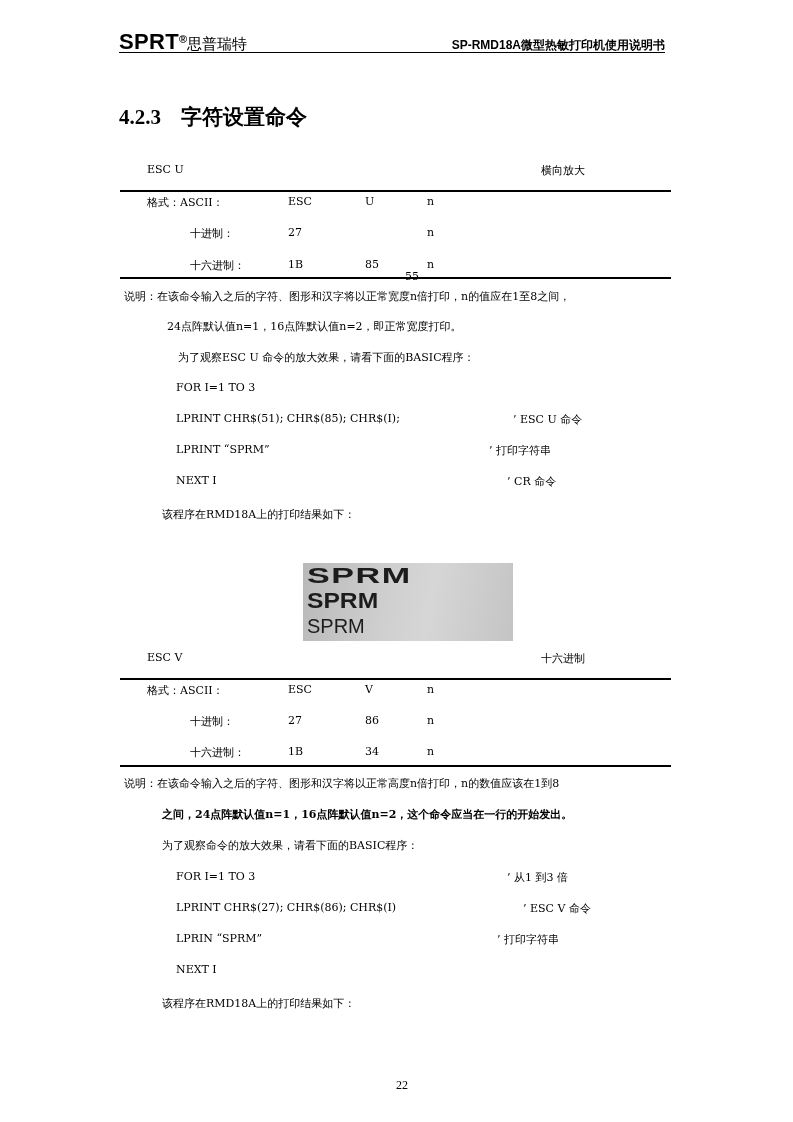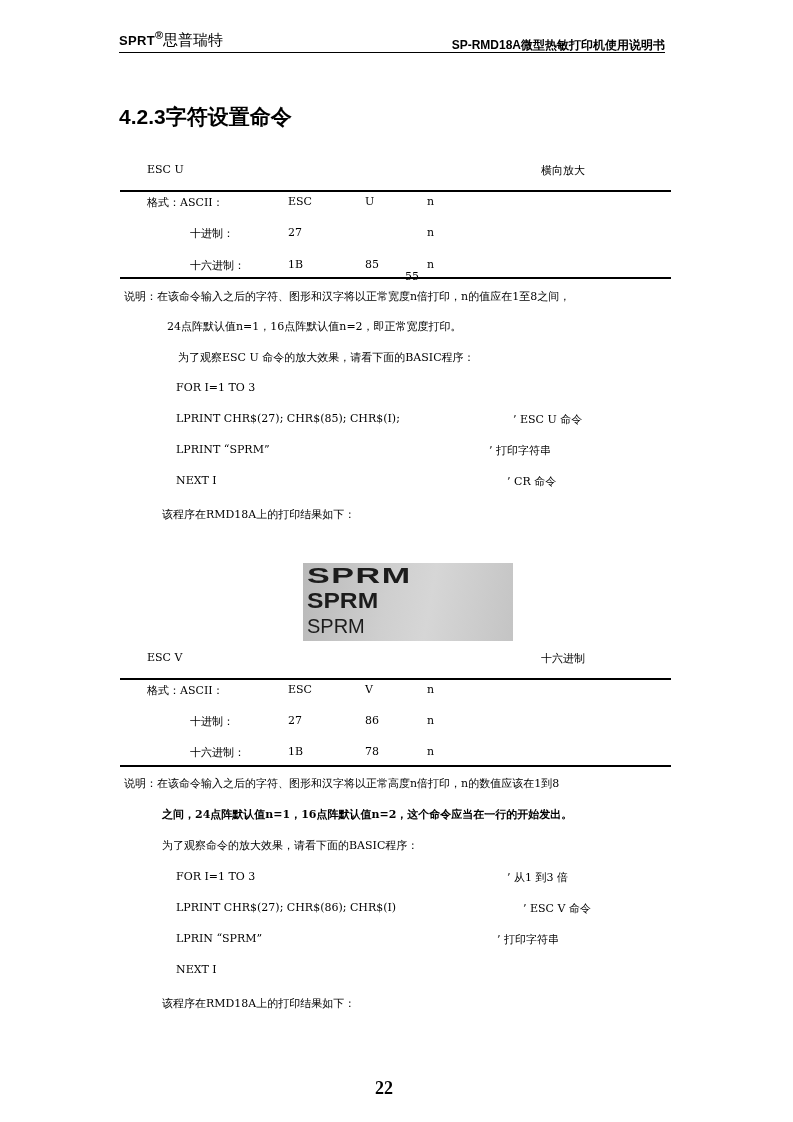--- a/index.html
+++ b/index.html
@@ -1,38 +1,38 @@
 <!DOCTYPE html>
 <html><head>
 <meta charset="utf-8">
 <style>
   html, body { margin: 0; padding: 0; background: #ffffff; }
   body { width: 793px; height: 1122px; position: relative; overflow: hidden;
          font-family: "DejaVu Serif", "Liberation Serif", serif; color: #000; }
   .abs { position: absolute; white-space: nowrap; }
   .hdr-left { left: 119px; top: 29px; font-family: "Liberation Sans", "DejaVu Sans", sans-serif; }
-  .hdr-brand { font-size: 13px; font-weight: bold; letter-spacing: 0.3px; }
+  .hdr-brand { font-size: 22px; font-weight: bold; letter-spacing: 0.3px; }
   .hdr-reg { font-size: 11px; vertical-align: super; font-weight: bold; }
   .hdr-cn { font-size: 15px; font-weight: normal; }
   .hdr-right { right: 128px; top: 37px; font-family: "Liberation Sans", "DejaVu Sans", sans-serif;
                font-size: 12px; font-weight: bold; }
   .hdr-rule { left: 119px; width: 546px; top: 52px; height: 1px; background: #000; }
   .section-title { left: 119px; top: 103px; font-size: 21px; font-weight: bold; }
-  .section-title .num { font-family: Liberation Sans, sans-serif; }
+  .section-title .num { font-family: Liberation Serif, serif; margin-right: 20px; }
   .t { font-size: 11px; }
   .rule { height: 1.5px; background: #000; left: 120px; width: 551px; }
   .printout { left: 303px; top: 563px; width: 210px; height: 78px;
               background: linear-gradient(100deg, #b9b9b9 0%, #cfcfcf 40%, #d6d6d6 60%, #c4c4c4 100%);
               font-family: "Liberation Sans", "DejaVu Sans", sans-serif; color: #1c1c1c; overflow: hidden; }
   .printout .l1 { position: absolute; left: 4px; top: 0px; font-size: 22px; font-weight: bold;
                   transform: scaleX(1.55); transform-origin: left; letter-spacing: 1px; }
   .printout .l2 { position: absolute; left: 4px; top: 25px; font-size: 22px; font-weight: bold;
                   transform: scaleX(1.12); transform-origin: left; }
   .printout .l3 { position: absolute; left: 4px; top: 52px; font-size: 20px; }
-  .page-num { left: 375px; top: 1078px; font-size: 18px; font-family: "Liberation Serif", serif; font-weight: bold; }
+  .page-num { left: 396px; top: 1078px; font-size: 12px; font-family: "Liberation Serif", serif; }
 </style>
 </head>
 <body>
 
 <div class="abs hdr-left">
   <span class="hdr-brand">SPRT</span><span class="hdr-reg">®</span><span class="hdr-cn">思普瑞特</span>
 </div>
 <div class="abs hdr-right">SP-RMD18A微型热敏打印机使用说明书</div>
 <div class="abs hdr-rule"></div>
 
@@ -58,21 +58,21 @@
 <div class="abs t" style="left:288px; top:258px;">1B</div>
 <div class="abs t" style="left:365px; top:270px;margin-left:40px;">55</div>
 <div class="abs t" style="left:427px; top:258px;">n</div>
 <div class="abs rule" style="top:277px;"></div>
 
 <div class="abs t" style="left:124px; top:289px;">说明：在该命令输入之后的字符、图形和汉字将以正常宽度n倍打印，n的值应在1至8之间，</div>
 <div class="abs t" style="left:167px; top:319px;">24点阵默认值n=1，16点阵默认值n=2，即正常宽度打印。</div>
 <div class="abs t" style="left:178px; top:350px;">为了观察ESC U 命令的放大效果，请看下面的BASIC程序：</div>
 
 <div class="abs t" style="left:176px; top:381px;">FOR I=1 TO 3</div>
-<div class="abs t" style="left:176px; top:412px;">LPRINT CHR$(27); CHR$(85); CHR$(I);</div>
+<div class="abs t" style="left:176px; top:412px;">LPRINT CHR$(51); CHR$(85); CHR$(I);</div>
 <div class="abs t" style="left:513px; top:412px;">’  ESC U 命令</div>
 <div class="abs t" style="left:176px; top:443px;">LPRINT  “SPRM”</div>
 <div class="abs t" style="left:489px; top:443px;">’ 打印字符串</div>
 <div class="abs t" style="left:176px; top:474px;">NEXT I</div>
 <div class="abs t" style="left:507px; top:474px;">’ CR 命令</div>
 
 <div class="abs t" style="left:162px; top:507px;">该程序在RMD18A上的打印结果如下：</div>
 
 <div class="abs printout">
   <span class="l1">SPRM</span>
@@ -89,21 +89,21 @@
 <div class="abs t" style="left:365px; top:683px;">V</div>
 <div class="abs t" style="left:427px; top:683px;">n</div>
 
 <div class="abs t" style="left:190px; top:714px;">十进制：</div>
 <div class="abs t" style="left:288px; top:714px;">27</div>
 <div class="abs t" style="left:365px; top:714px;">86</div>
 <div class="abs t" style="left:427px; top:714px;">n</div>
 
 <div class="abs t" style="left:190px; top:745px;">十六进制：</div>
 <div class="abs t" style="left:288px; top:745px;">1B</div>
-<div class="abs t" style="left:365px; top:745px;">78</div>
+<div class="abs t" style="left:365px; top:745px;">34</div>
 <div class="abs t" style="left:427px; top:745px;">n</div>
 <div class="abs rule" style="top:765px;"></div>
 
 <div class="abs t" style="left:124px; top:776px;">说明：在该命令输入之后的字符、图形和汉字将以正常高度n倍打印，n的数值应该在1到8</div>
 <div class="abs t" style="left:162px; top:807px;font-weight:bold;">之间，24点阵默认值n=1，16点阵默认值n=2，这个命令应当在一行的开始发出。</div>
 <div class="abs t" style="left:162px; top:838px;">为了观察命令的放大效果，请看下面的BASIC程序：</div>
 
 <div class="abs t" style="left:176px; top:870px;">FOR I=1 TO 3</div>
 <div class="abs t" style="left:507px; top:870px;">’ 从1 到3 倍</div>
 <div class="abs t" style="left:176px; top:901px;">LPRINT CHR$(27); CHR$(86); CHR$(I)</div>

